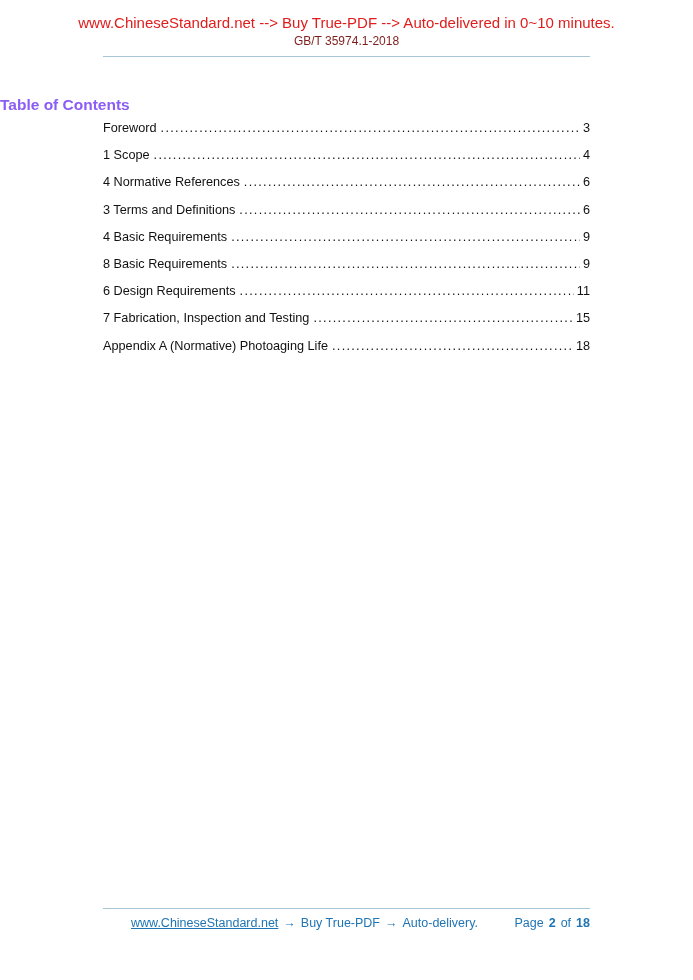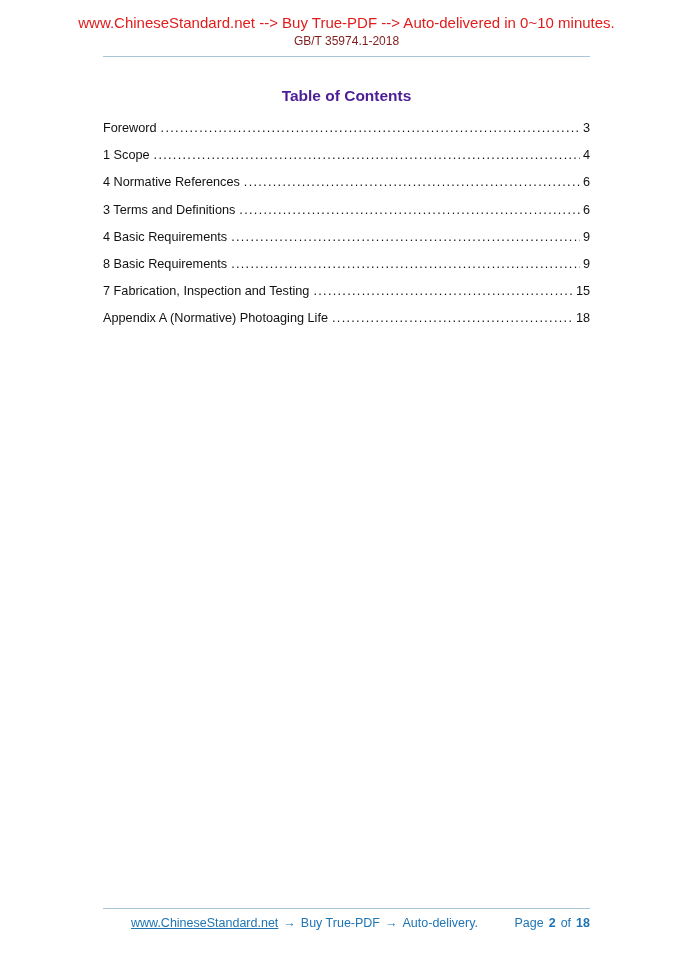--- a/index.html
+++ b/index.html
@@ -51,25 +51,25 @@
     position: absolute;
     top: 908px;
     left: 103px;
     width: 487px;
     height: 0;
     border-top: 1px solid #a9c6d8;
   }
   
   .toc-title {
     position: absolute;
-    top: 87px;
+    top: 96px;
     left: 0;
     width: 100%;
-    text-align: center;
-    color: #4c1d95;
+    text-align: left;
+    color: #8b5cf6;
     font-size: 15.5px;
     font-weight: bold;
     line-height: 1.2;
   }
   
   .toc {
     position: absolute;
     top: 115px;
     left: 103px;
     width: 487px;
@@ -167,20 +167,25 @@
     </div>
     <div class="toc-row">
       <span class="toc-label">4 Basic Requirements</span>
       <span class="toc-leader"></span>
       <span class="toc-page">9</span>
     </div>
     <div class="toc-row">
       <span class="toc-label">8 Basic Requirements</span>
       <span class="toc-leader"></span>
       <span class="toc-page">9</span>
+    </div>
+    <div class="toc-row">
+      <span class="toc-label">6 Design Requirements</span>
+      <span class="toc-leader"></span>
+      <span class="toc-page">11</span>
     </div>
     <div class="toc-row">
       <span class="toc-label">7 Fabrication, Inspection and Testing</span>
       <span class="toc-leader"></span>
       <span class="toc-page">15</span>
     </div>
     <div class="toc-row">
       <span class="toc-label">Appendix A (Normative) Photoaging Life</span>
       <span class="toc-leader"></span>
       <span class="toc-page">18</span>

